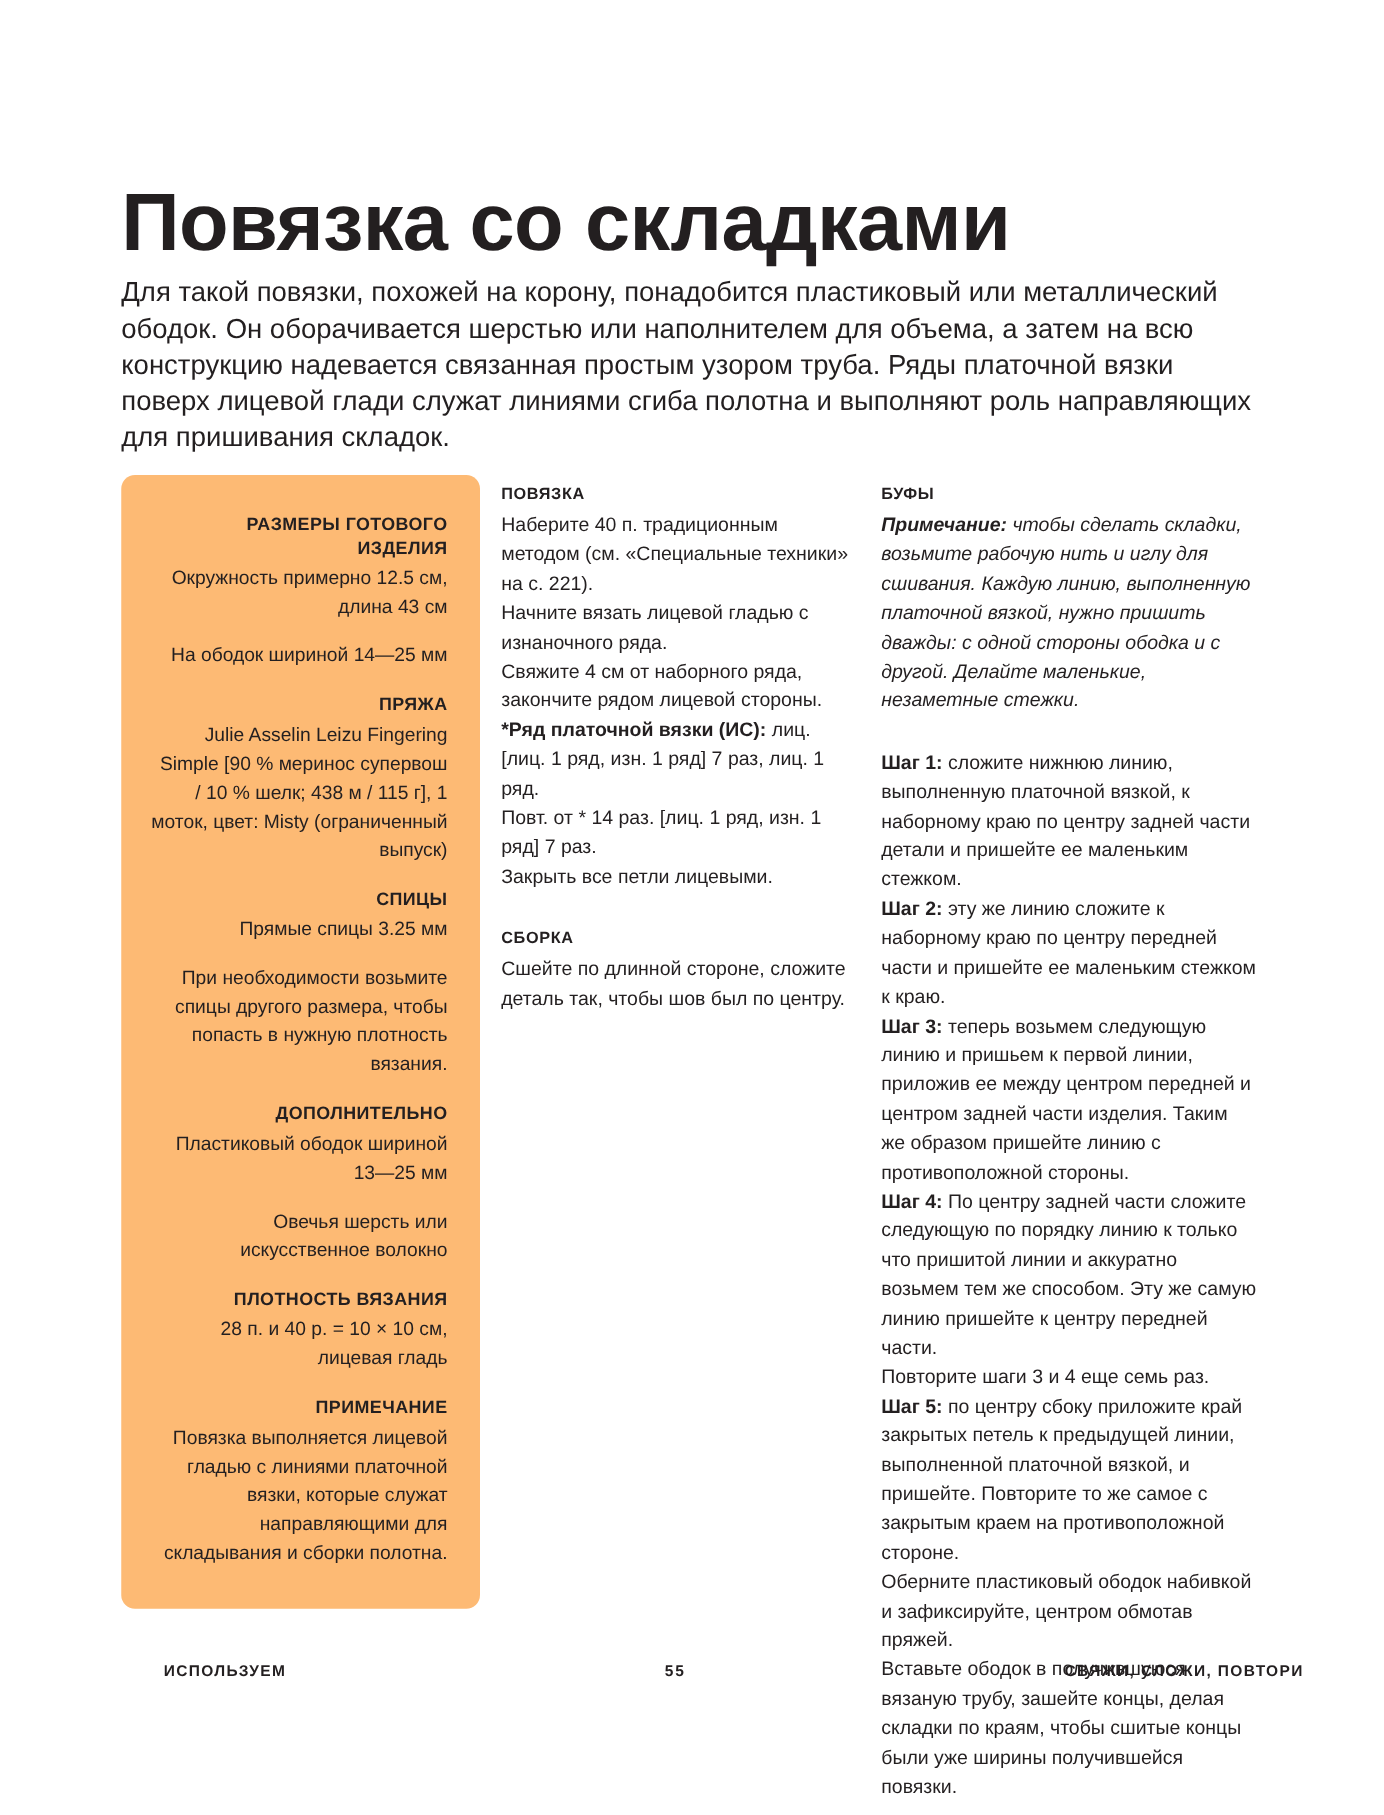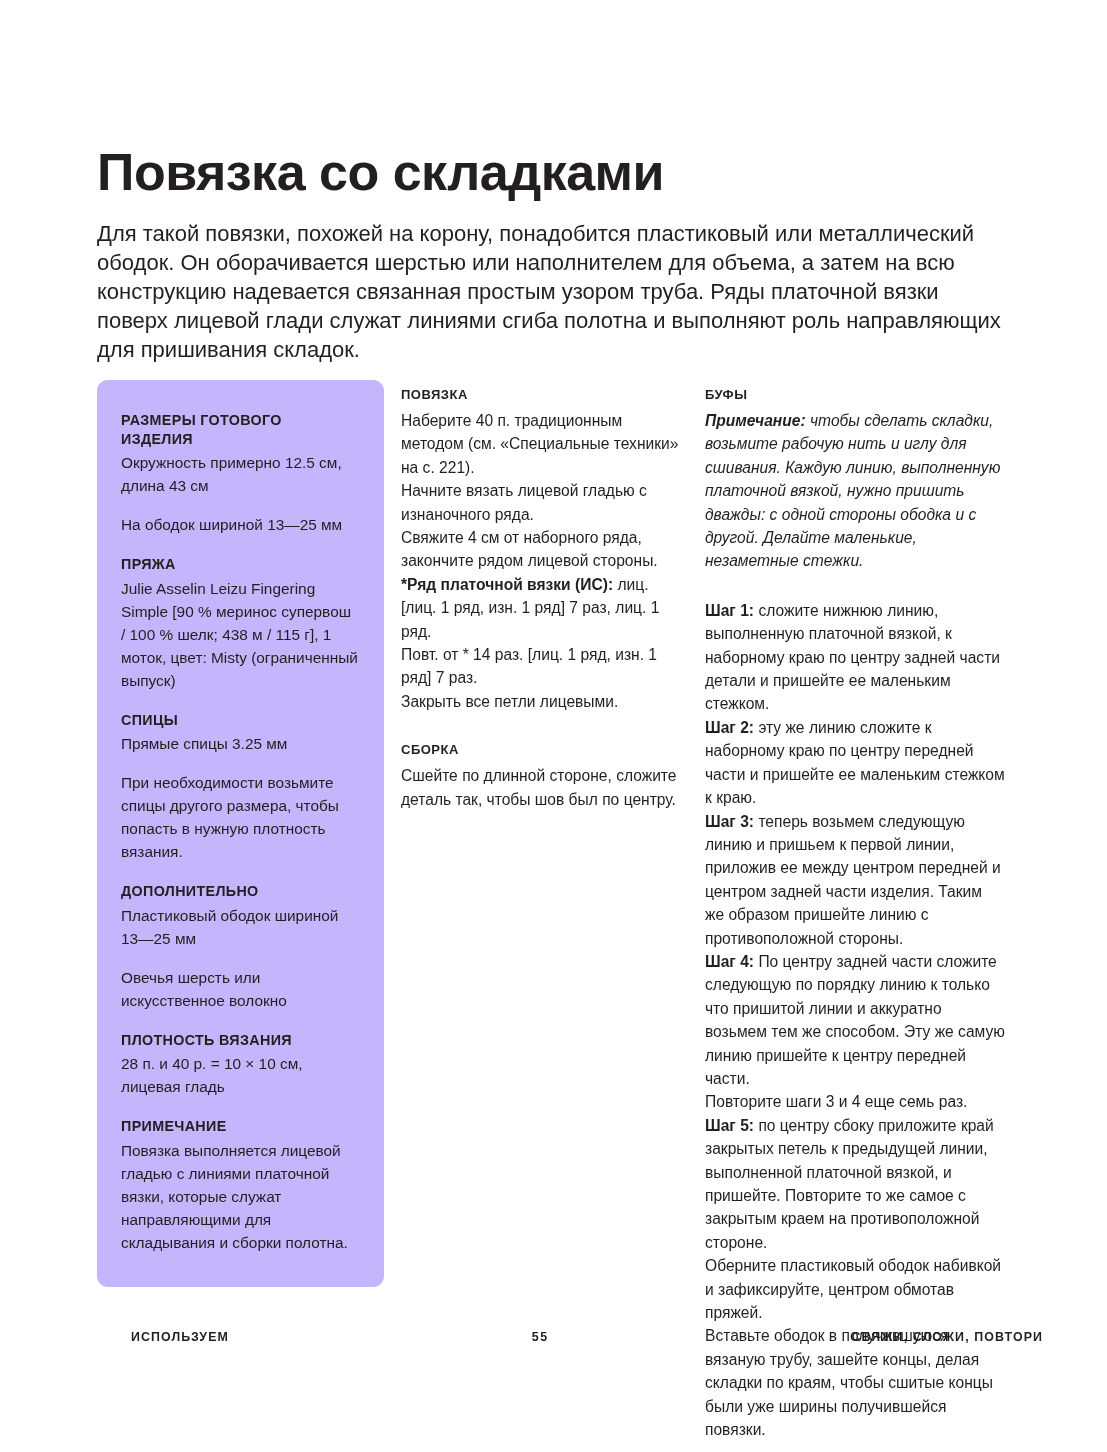--- a/index.html
+++ b/index.html
@@ -20,23 +20,23 @@
   .page {
     position: absolute;
     inset: 0;
     background: #ffffff;
   }
 
   
   .page-title {
     position: absolute;
     left: 97px;
-    top: 110px;
+    top: 100px;
     width: 900px;
-    font-size: 52px;
+    font-size: 65px;
     font-weight: 700;
     letter-spacing: -0.5px;
     line-height: 1.05;
     color: #231f20;
   }
 
   
   .intro {
     position: absolute;
     left: 97px;
@@ -57,25 +57,26 @@
     gap: 17px;
     align-items: flex-start;
   }
   .col { box-sizing: border-box; }
   .col-left   { width: 287px; flex: 0 0 287px; }
   .col-mid    { width: 287px; flex: 0 0 287px; padding-top: 7px; }
   .col-right  { width: 300px; flex: 0 0 300px; padding-top: 7px; }
 
   
   .info-box {
-    background: #c4b5fd;
+    background: #fdba74;
     border-radius: 11px;
     padding: 31px 26px 33px 24px;
     box-sizing: border-box;
     width: 287px;
+    text-align: right;
   }
   .info-box .sec-head {
     font-size: 14.3px;
     font-weight: 700;
     letter-spacing: 0.35px;
     line-height: 1.3;
     margin: 0 0 3px 0;
     color: #231f20;
     text-transform: uppercase;
   }
@@ -145,26 +146,26 @@
   <p class="intro">Для такой повязки, похожей на корону, понадобится пластиковый или металлический ободок. Он оборачивается шерстью или наполнителем для объема, а затем на всю конструкцию надевается связанная простым узором труба. Ряды платочной вязки поверх лицевой глади служат линиями сгиба полотна и выполняют роль направляющих для пришивания складок.</p>
 
   <div class="columns">
 
     <div class="col col-left">
       <aside class="info-box">
 
         <div class="group">
           <div class="sec-head">РАЗМЕРЫ ГОТОВОГО ИЗДЕЛИЯ</div>
           <p>Окружность примерно 12.5 см, длина 43 см</p>
-          <p style="margin-bottom:0">На ободок шириной 13—25 мм</p>
+          <p style="margin-bottom:0">На ободок шириной 14—25 мм</p>
         </div>
 
         <div class="group">
           <div class="sec-head">ПРЯЖА</div>
-          <p style="margin-bottom:0">Julie Asselin Leizu Fingering Simple [90 % меринос супервош / 100 % шелк; 438 м / 115 г], 1 моток, цвет: Misty (ограниченный выпуск)</p>
+          <p style="margin-bottom:0">Julie Asselin Leizu Fingering Simple [90 % меринос супервош / 10 % шелк; 438 м / 115 г], 1 моток, цвет: Misty (ограниченный выпуск)</p>
         </div>
 
         <div class="group">
           <div class="sec-head">СПИЦЫ</div>
           <p>Прямые спицы 3.25 мм</p>
           <p style="margin-bottom:0">При необходимости возьмите спицы другого размера, чтобы попасть в нужную плотность вязания.</p>
         </div>
 
         <div class="group">
           <div class="sec-head">ДОПОЛНИТЕЛЬНО</div>

